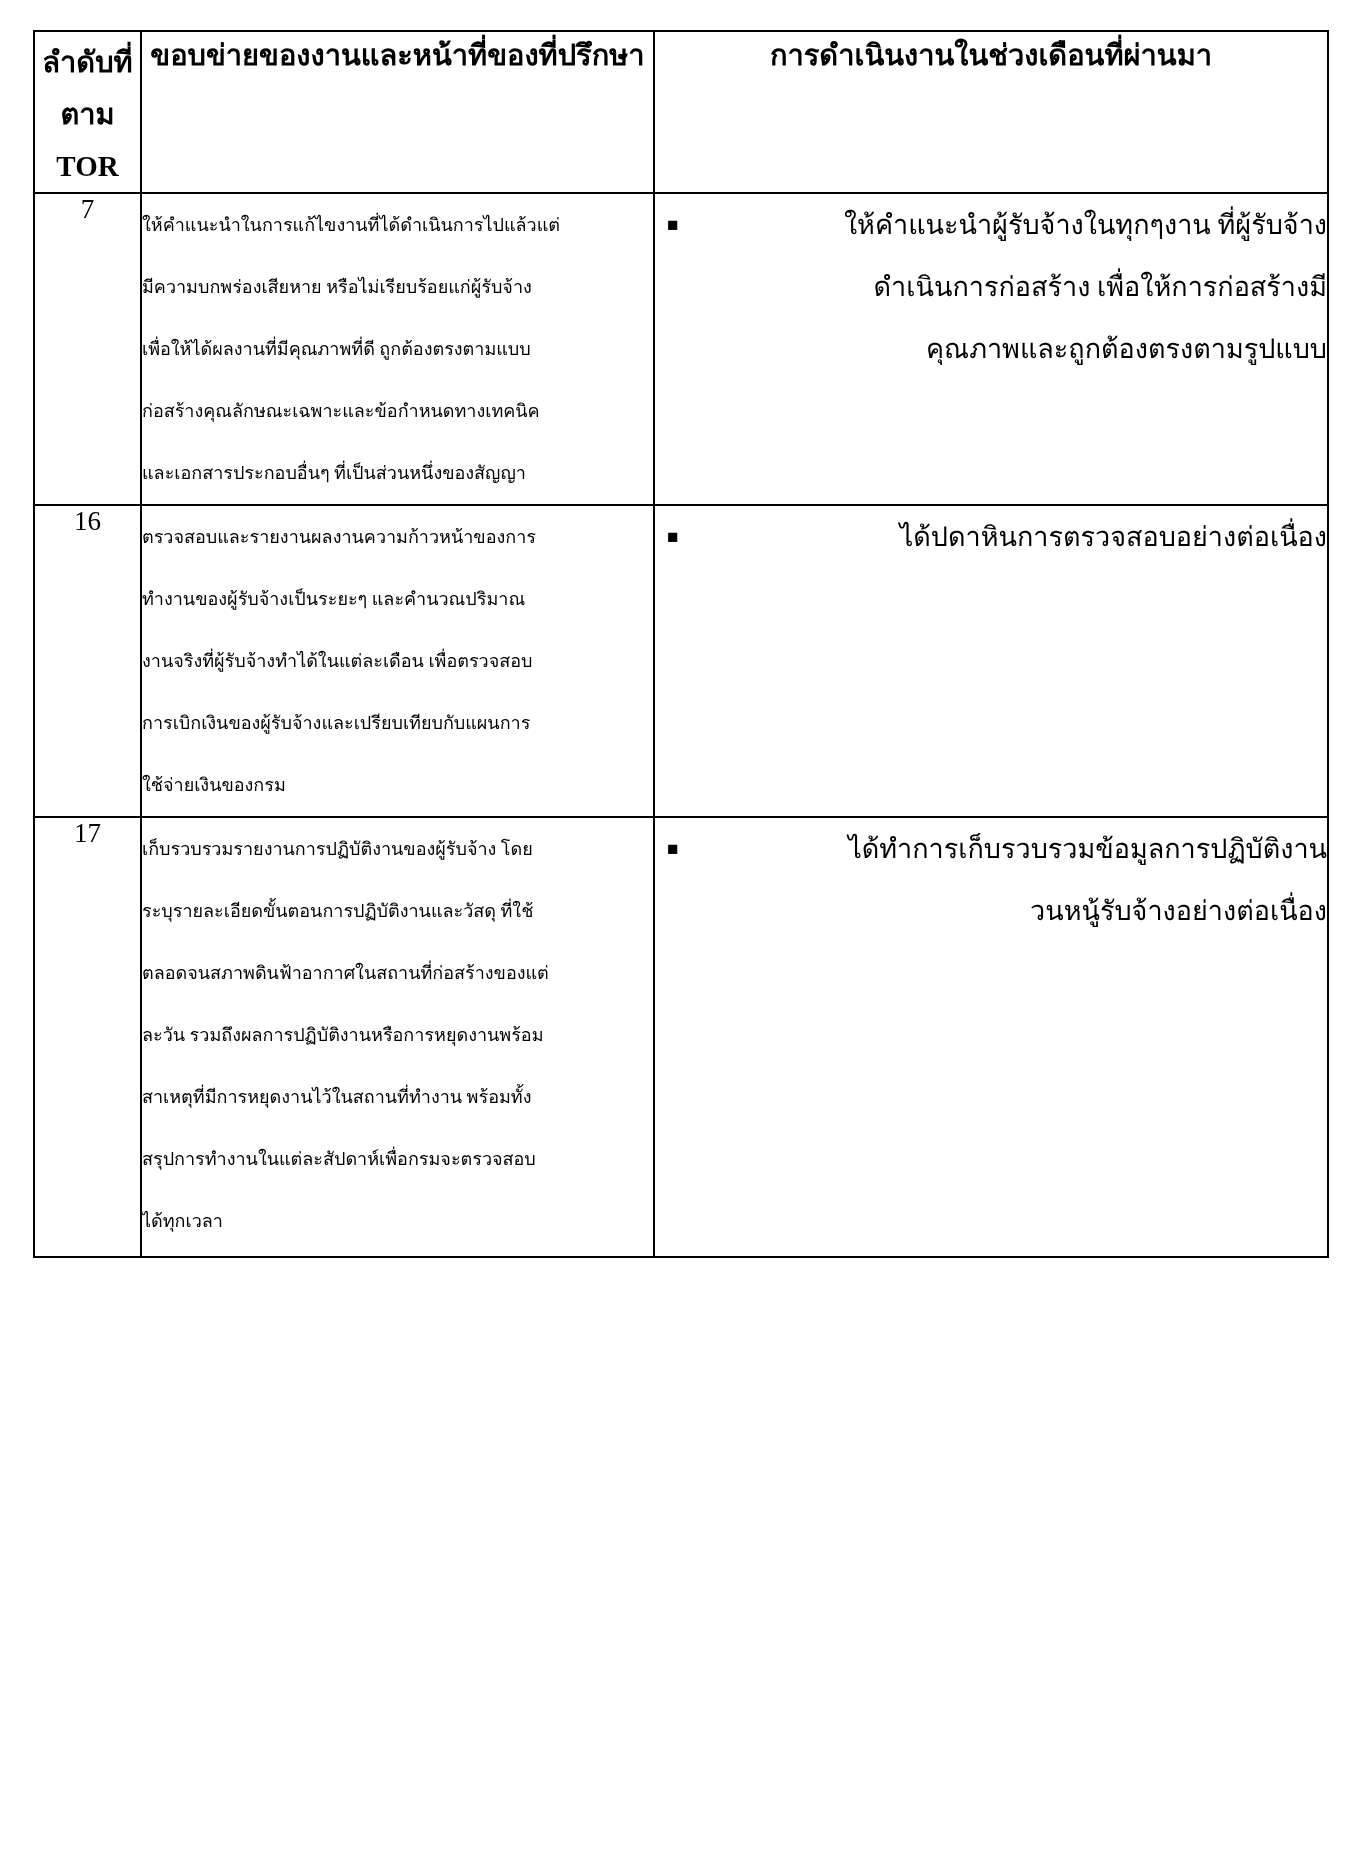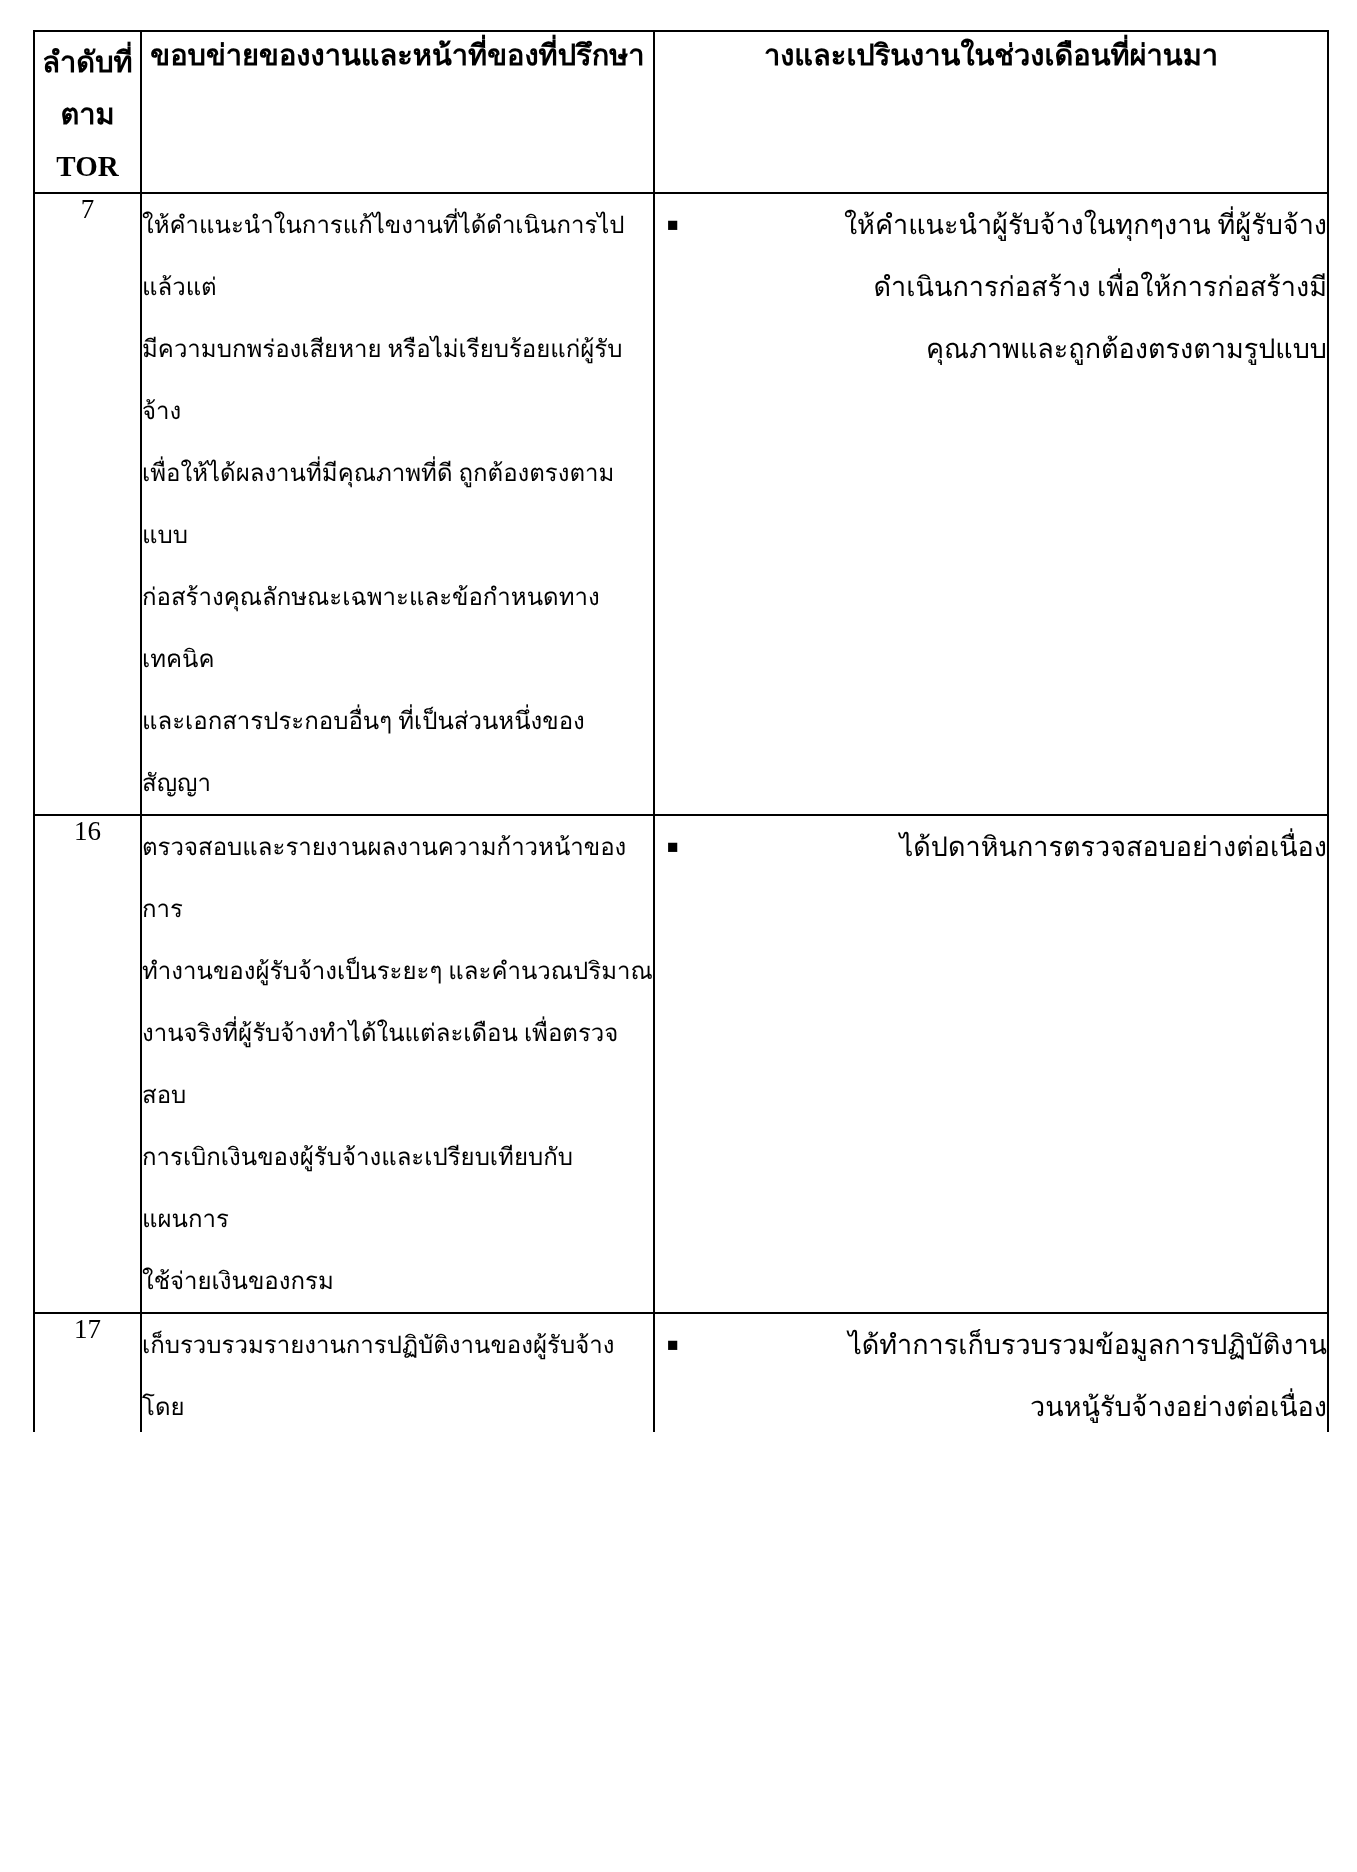--- a/index.html
+++ b/index.html
@@ -47,21 +47,21 @@
       padding-top: 4px;
     }
     
     td.num {
       text-align: center;
       font-size: 27px;
       padding-top: 10px;
       font-weight: normal;
     }
     td.scope {
-      font-size: 24px;
+      font-size: 18px;
       line-height: 62px;
       padding: 4px 6px 4px 9px;
       white-space: pre-line;
       margin-left: 8px;
     }
     td.result {
       font-size: 27px;
       line-height: 62px;
       padding: 4px 10px 4px 0;
     }
@@ -100,21 +100,21 @@
       <tr>
         <th class="hdr">
           <div class="stack">ลำดับที่
 ตาม
 TOR</div>
         </th>
         <th class="hdr">
           <div>ขอบข่ายของงานและหน้าที่ของที่ปรึกษา</div>
         </th>
         <th class="hdr">
-          <div>างและเปรินงานในช่วงเดือนที่ผ่านมา</div>
+          <div>การดำเนินงานในช่วงเดือนที่ผ่านมา</div>
         </th>
       </tr>
     </thead>
     <tbody>
       <tr class="r15">
         <td class="num">7</td>
         <td class="scope">ให้คำแนะนำในการแก้ไขงานที่ได้ดำเนินการไปแล้วแต่
 มีความบกพร่องเสียหาย หรือไม่เรียบร้อยแก่ผู้รับจ้าง
 เพื่อให้ได้ผลงานที่มีคุณภาพที่ดี ถูกต้องตรงตามแบบ
 ก่อสร้างคุณลักษณะเฉพาะและข้อกำหนดทางเทคนิค

